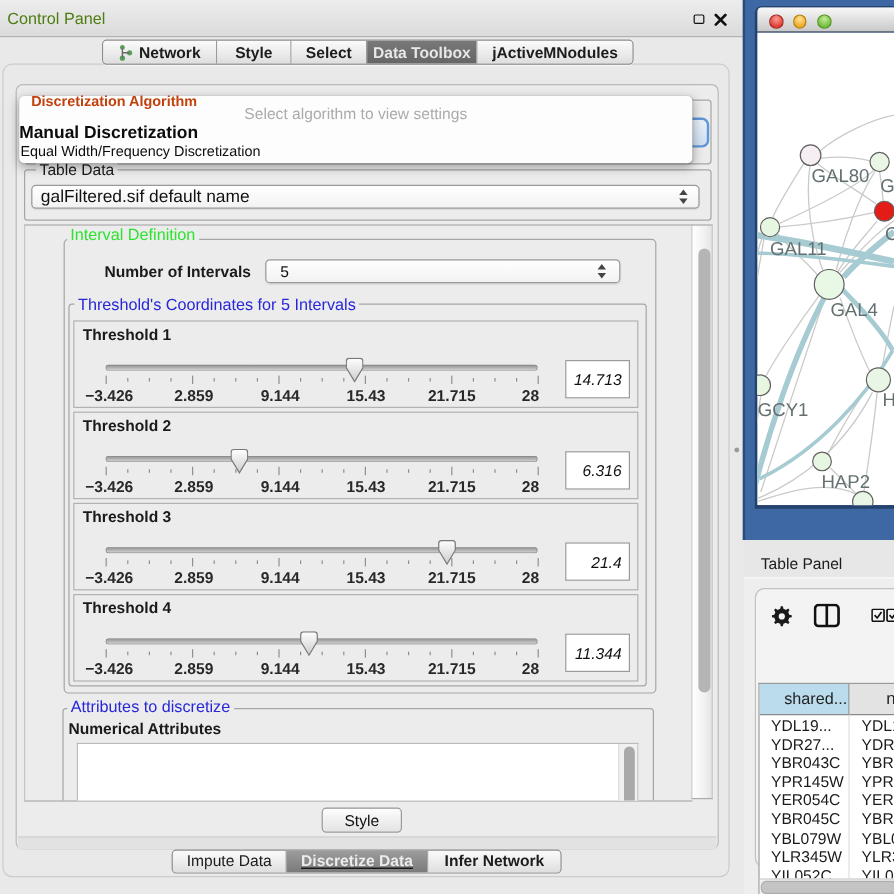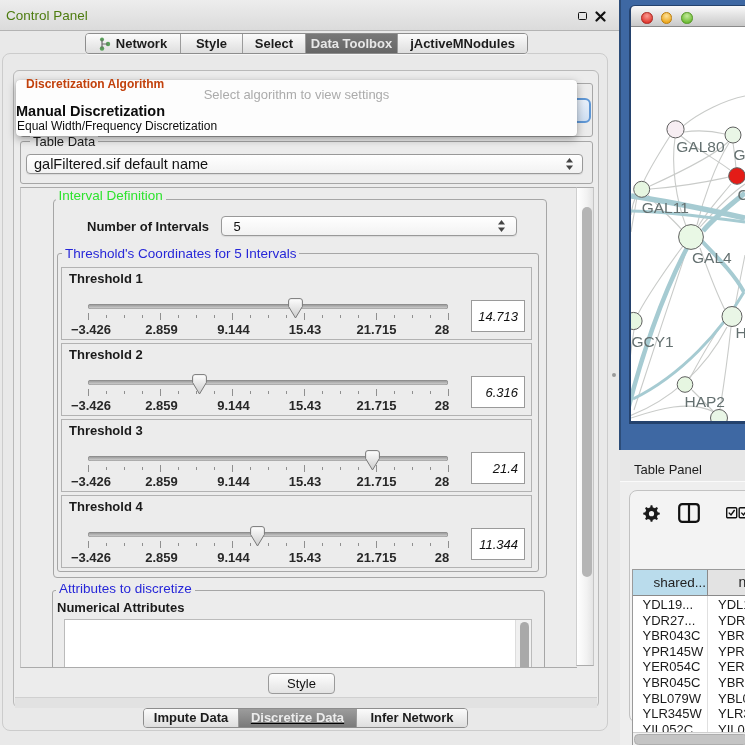--- a/index.html
+++ b/index.html
@@ -274,21 +274,21 @@
 </div>
 
 <div class="abs" style="left:576px;top:187px;width:18px;height:479px;background:linear-gradient(90deg,#ffffff,#f2f2f2 60%,#e4e4e4);border-left:1px solid #cfcfcf;border-right:1px solid #c5c5c5;border-top:1px solid #ababab;border-bottom:1px solid #ababab;box-sizing:border-box;"></div>
 <div class="abs" style="left:582px;top:207px;width:9.5px;height:370px;border-radius:5px;background:#b5b5b5;"></div>
 
 <div class="abs" style="left:268px;top:672.5px;width:65px;height:19.5px;border:1px solid #9a9a9a;border-radius:4px;background:linear-gradient(#fdfdfd,#e3e3e3);display:flex;align-items:center;justify-content:center;font-size:13px;color:#111;">Style</div>
 <div class="abs" style="left:15px;top:697px;width:582px;height:10px;background:#e2e2e2;border-top:1px solid #d0d0d0;"></div>
 
 <div class="abs" style="left:143px;top:707.5px;height:18px;display:flex;border:1px solid #8d8d8d;border-radius:4px;overflow:hidden;">
   <div style="width:94px;background:linear-gradient(#fbfbfb,#dedede);display:flex;align-items:center;justify-content:center;border-right:1px solid #9b9b9b;">
-        <span style="font-size:13px;font-weight:bold;color:#1c1c1c;">Impute Data</span>
+        <span style="font-size:13px;font-weight:normal;color:#1c1c1c;">Impute Data</span>
       </div>
   <div style="width:117px;background:linear-gradient(#9c9c9c,#7a7a7a);display:flex;align-items:center;justify-content:center;border-right:1px solid #9b9b9b;text-decoration:underline;">
         <span style="font-size:13px;font-weight:bold;color:#ececec;">Discretize Data</span>
       </div>
   <div style="width:110px;background:linear-gradient(#fbfbfb,#dedede);display:flex;align-items:center;justify-content:center;">
         <span style="font-size:13px;font-weight:bold;color:#1c1c1c;">Infer Network</span>
       </div>
 </div>
 
 <div class="abs" style="left:612px;top:373px;width:4px;height:4px;border-radius:50%;background:#9a9a9a;"></div>

